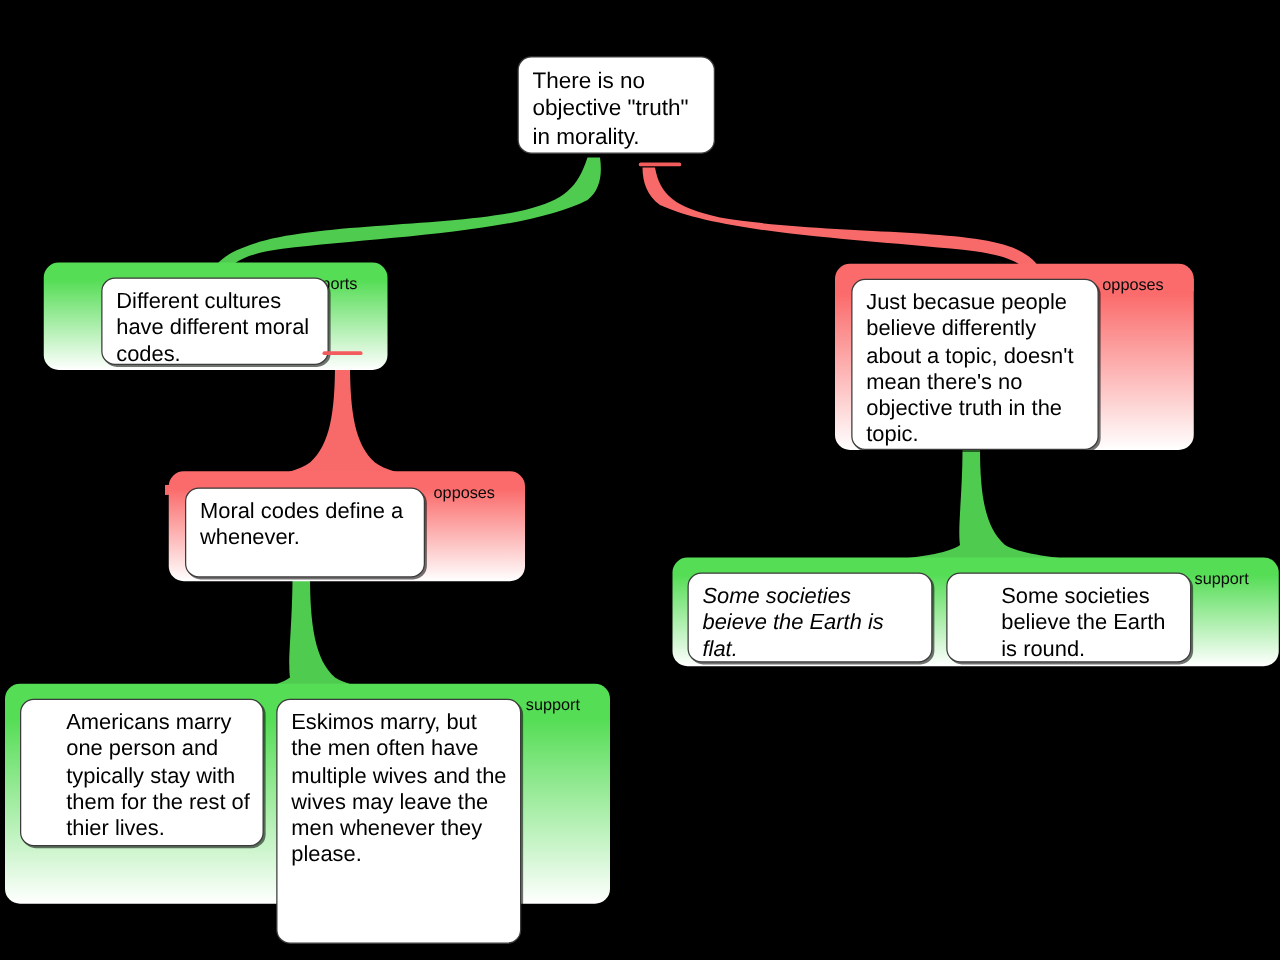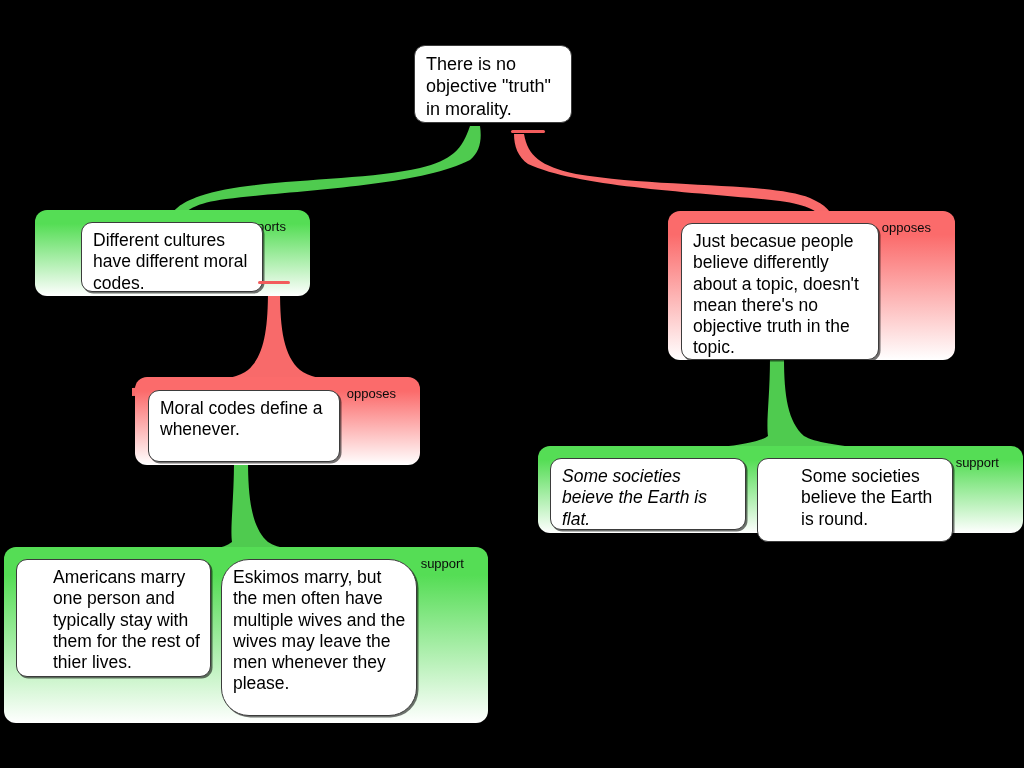--- a/index.html
+++ b/index.html
@@ -154,21 +154,21 @@
 
   <div class="group red" style="left:135px; top:377px; width:285px; height:88px;">
     <div class="group-label">opposes</div>
   </div>
   <div class="card" style="left:148px; top:390px; width:192px; height:72px;">Moral codes define a whenever.</div>
 
   <div class="group green" style="left:4px; top:547px; width:484px; height:176px;">
     <div class="group-label">support</div>
   </div>
   <div class="card" style="left:16px; top:559px; width:195px; height:118px;padding-left:36px;">Americans marry one person and typically stay with them for the rest of thier lives.</div>
-  <div class="card" style="left:221px; top:559px; width:196px; height:157px;border-radius:28px;">Eskimos marry, but the men often have multiple wives and the wives may leave the men whenever they please.</div>
+  <div class="card" style="left:221px; top:559px; width:196px; height:196px;">Eskimos marry, but the men often have multiple wives and the wives may leave the men whenever they please.</div>
 
   <div class="group green" style="left:538px; top:446px; width:485px; height:87px;">
     <div class="group-label">support</div>
   </div>
   <div class="card" style="left:550px; top:458px; width:196px; height:72px;font-style:italic;">Some societies beieve the Earth is flat.</div>
-  <div class="card" style="left:757px; top:458px; width:196px; height:84px;padding-left:43px;">Some societies believe the Earth is round.</div>
+  <div class="card" style="left:757px; top:458px; width:196px; height:72px;padding-left:43px;">Some societies believe the Earth is round.</div>
 
 </div>
 
 </body></html>

